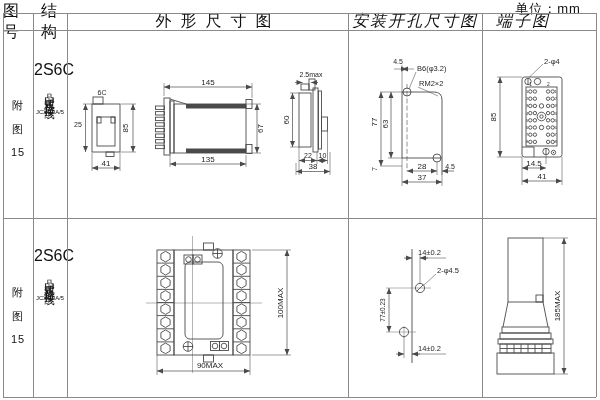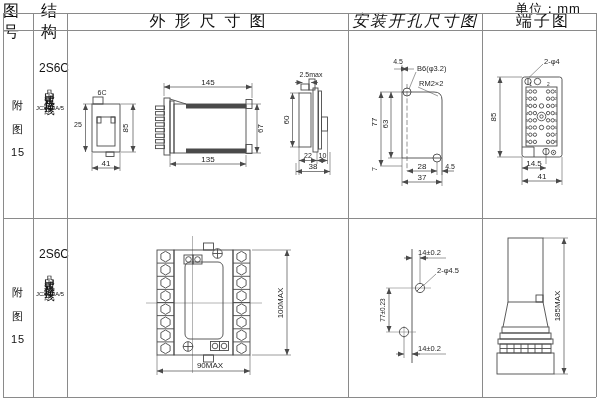--- a/index.html
+++ b/index.html
@@ -21,38 +21,38 @@
   .d65{font-size:6.5px;text-anchor:middle;}
   .pin{font-size:4.2px;text-anchor:middle;fill:#333;}
   .cl{font-size:4.8px;text-anchor:middle;fill:#333;}
   .t{position:absolute;color:#111;}
   .hdr{display:flex;align-items:center;justify-content:center;height:17px;top:13px;
        font-size:16px;letter-spacing:2px;}
   .hdr.wide{letter-spacing:9px;text-indent:9px;}
   .figcell{display:flex;flex-direction:column;align-items:center;gap:9px;
            font-size:11px;letter-spacing:1px;}
   .structcell{display:flex;flex-direction:column;align-items:center;}
-  .model{font-size:12px;margin-left:8px;}
+  .model{font-size:16px;margin-left:8px;}
   .vtext{writing-mode:vertical-rl;text-orientation:upright;font-size:10.5px;
          letter-spacing:2.5px;margin-top:6px;}
   .rtype{font-size:5.8px;margin-top:6px;white-space:nowrap;}
   .unit{font-size:13px;letter-spacing:1px;}
 </style>
 </head>
 <body>
 
 <div class="page">
 
   <div class="t unit" style="left:508px;top:0px;width:80px;text-align:center;">单位：mm</div>
 
   <div class="t hdr" style="left:3px;width:30px;">图号</div>
   <div class="t hdr" style="left:33px;width:34px;padding-left:8px;">结构</div>
-  <div class="t hdr wide" style="left:67px;width:281px;">外形尺寸图</div>
+  <div class="t hdr wide" style="left:73px;width:281px;">外形尺寸图</div>
   <div class="t hdr" style="left:348px;width:134px;font-style:italic;">安装开孔尺寸图</div>
-  <div class="t hdr" style="left:486px;width:114px;">端子图</div>
+  <div class="t hdr" style="left:466px;width:114px;font-style:italic;">端子图</div>
 
   <div class="t figcell" style="left:3px;top:98px;width:30px;">
     <span>附</span>
     <span>图</span>
     <span>15</span>
   </div>
   <div class="t structcell" style="left:33px;top:61px;width:34px;">
     <span class="model">2S6C</span>
     <span class="vtext">凸出式板后接线</span>
     <span class="rtype">JCX-10A/5</span>

